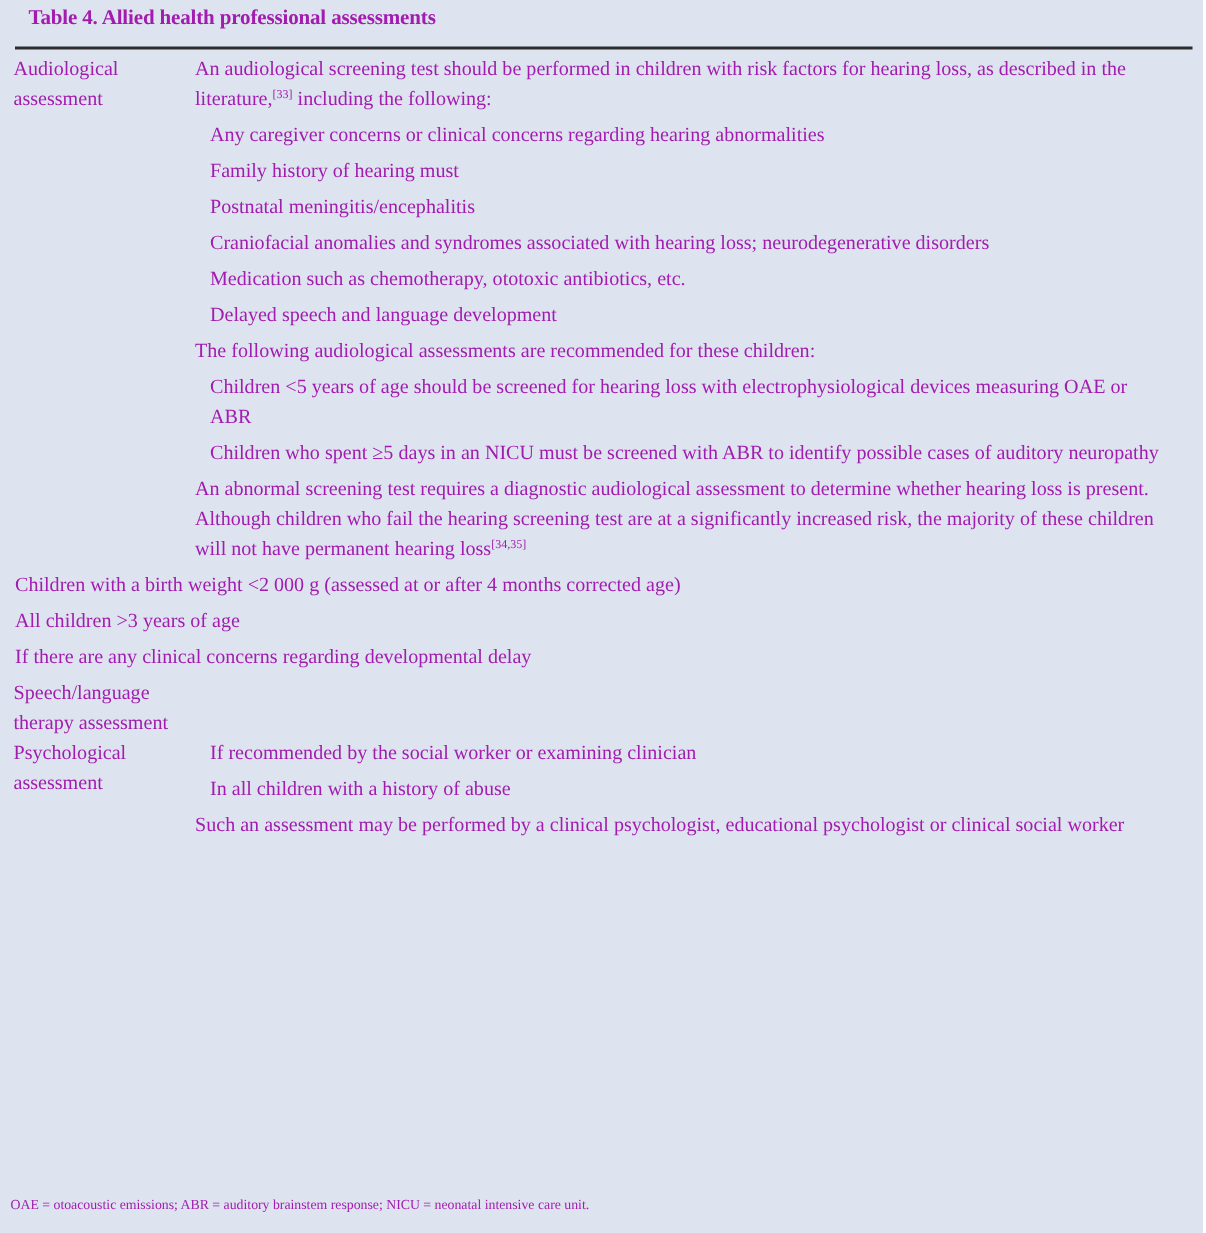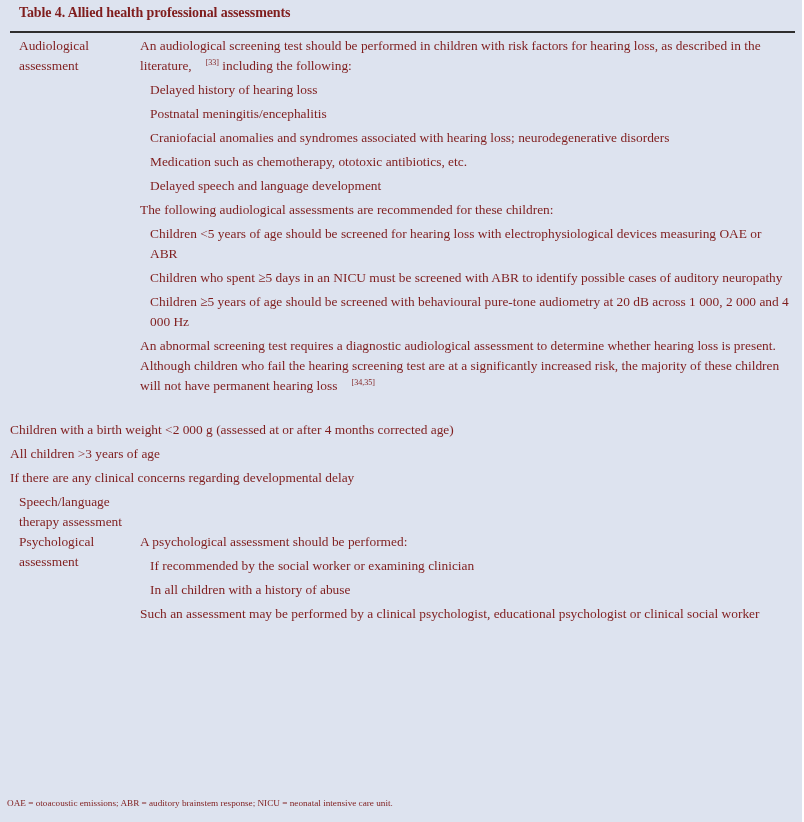--- a/index.html
+++ b/index.html
@@ -5,90 +5,89 @@
     html, body { margin: 0; padding: 0; }
     body {
       width: 804px; height: 822px; overflow: hidden;
       background: #ffffff;
     }
     .table-box {
       position: absolute; left: 0; top: 0;
       width: 802px; height: 822px;
       background: #dde3ef;
       font-family: "Liberation Serif", "DejaVu Serif", serif;
-      color: #7f1d1d;
+      color: #a21caf;
     }
     .title {
       position: absolute; left: 19px; top: 4px;
       font-weight: bold; font-size: 14px; line-height: 18px;
       letter-spacing: -0.1px;
     }
     .rule {
       position: absolute; left: 10px; top: 31px;
       width: 785px; height: 2px; background: #2e2e2e;
     }
     .rows { position: absolute; left: 0; top: 36px; width: 802px; }
     .row { display: flex; }
     .label {
-      width: 104px; padding-left: 19px; padding-right: 17px;
+      width: 104px; padding-left: 9px; padding-right: 17px;
       font-size: 13.4px; line-height: 20px; flex: none;
     }
     .content { width: 650px; font-size: 13.4px; line-height: 20px; flex: none; }
     .para { margin: 0 0 4px 0; }
     .item { margin: 0 0 4px 10px; }
-    .gap-item { margin-top: 20px; }
-    sup { font-size: 8px; line-height: 0; vertical-align: 5px; margin-left: 14px; }
+    .gap-item { }
+    sup { font-size: 8px; line-height: 0; vertical-align: 5px; }
     em { font-style: italic; }
     .footnote {
       position: absolute; left: 7px; top: 797px;
       font-size: 9.2px; line-height: 12px;
     }
   </style>
 </head>
 <body>
 
 <div class="table-box">
   <div class="title">Table 4. Allied health professional assessments</div>
   <div class="rule"></div>
 
   <div class="rows">
 
     <div class="row">
       <div class="label">Audiological assessment</div>
       <div class="content">
         <p class="para"><span>An audiological screening test should be performed in children with risk factors for hearing loss, as described in the literature,</span><sup>[33]</sup><span> including the following:</span></p>
-        <p class="item">Delayed history of hearing loss</p>
+        <p class="item">Any caregiver concerns or clinical concerns regarding hearing abnormalities</p>
+        <p class="item">Family history of hearing must</p>
         <p class="item">Postnatal meningitis/encephalitis</p>
         <p class="item">Craniofacial anomalies and syndromes associated with hearing loss; neurodegenerative disorders</p>
         <p class="item">Medication such as chemotherapy, ototoxic antibiotics, etc.</p>
         <p class="item">Delayed speech and language development</p>
         <p class="para">The following audiological assessments are recommended for these children:</p>
         <p class="item">Children &lt;5 years of age should be screened for hearing loss with electrophysiological devices measuring OAE or ABR</p>
         <p class="item">Children who spent ≥5 days in an NICU must be screened with ABR to identify possible cases of auditory neuropathy</p>
-        <p class="item">Children ≥5 years of age should be screened with behavioural pure-tone audiometry at 20 dB across 1 000, 2 000 and 4 000 Hz</p>
         <p class="para"><span>An abnormal screening test requires a diagnostic audiological assessment to determine whether hearing loss is present. Although children who fail the hearing screening test are at a significantly increased risk, the majority of these children will not have permanent hearing loss</span><sup>[34,35]</sup></p>
       </div>
     </div>
 
     <div class="row">
       <div class="content">
         <p class="item gap-item">Children with a birth weight &lt;2 000 g (assessed at or after 4 months corrected age)</p>
         <p class="item">All children &gt;3 years of age</p>
         <p class="item">If there are any clinical concerns regarding developmental delay</p>
       </div>
     </div>
 
     <div class="row">
       <div class="label">Speech/language therapy assessment</div>
     </div>
 
     <div class="row">
       <div class="label">Psychological assessment</div>
       <div class="content">
-        <p class="para">A psychological assessment should be performed:</p>
         <p class="item">If recommended by the social worker or examining clinician</p>
         <p class="item">In all children with a history of abuse</p>
         <p class="para">Such an assessment may be performed by a clinical psychologist, educational psychologist or clinical social worker</p>
       </div>
     </div>
 
   </div>
 
   <div class="footnote">OAE = otoacoustic emissions; ABR = auditory brainstem response; NICU = neonatal intensive care unit.</div>
 </div>

